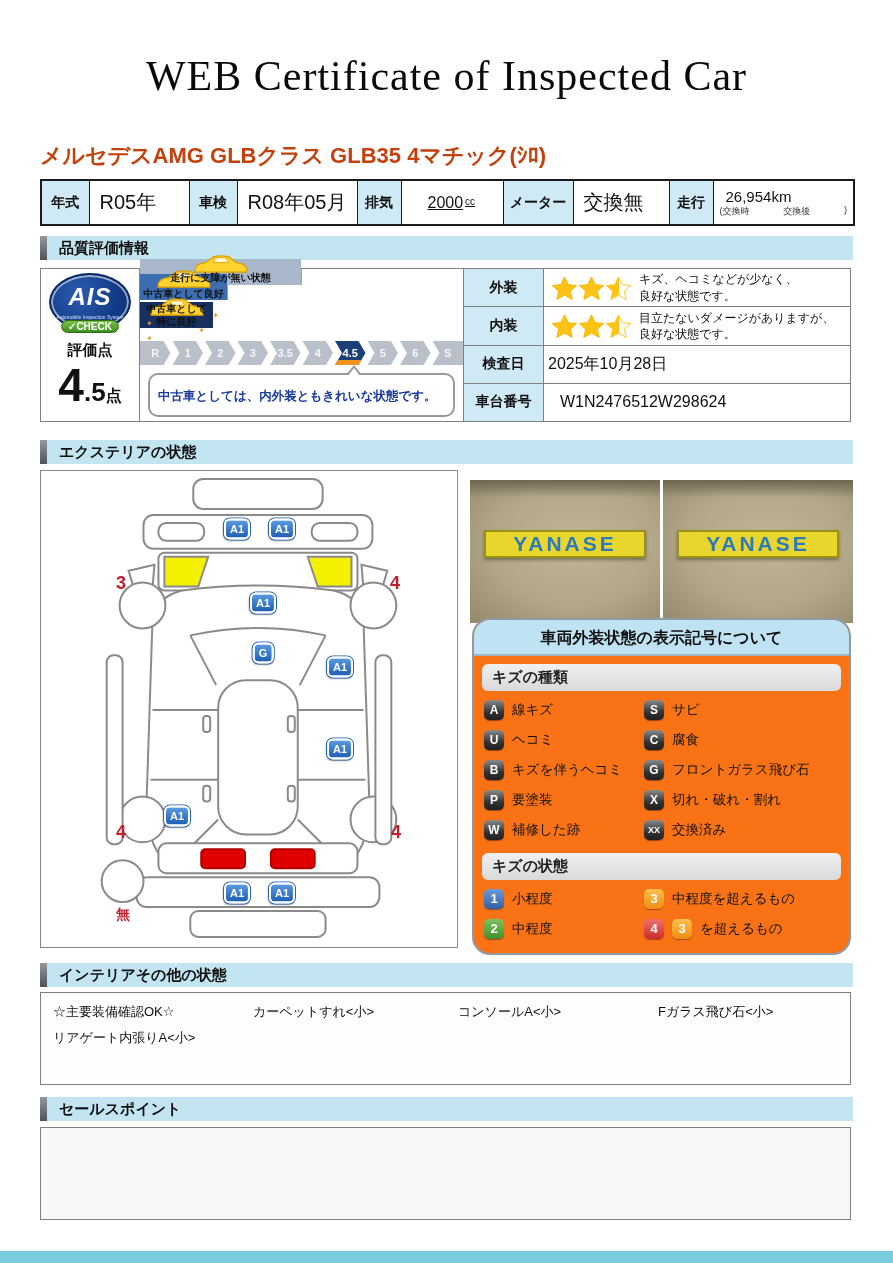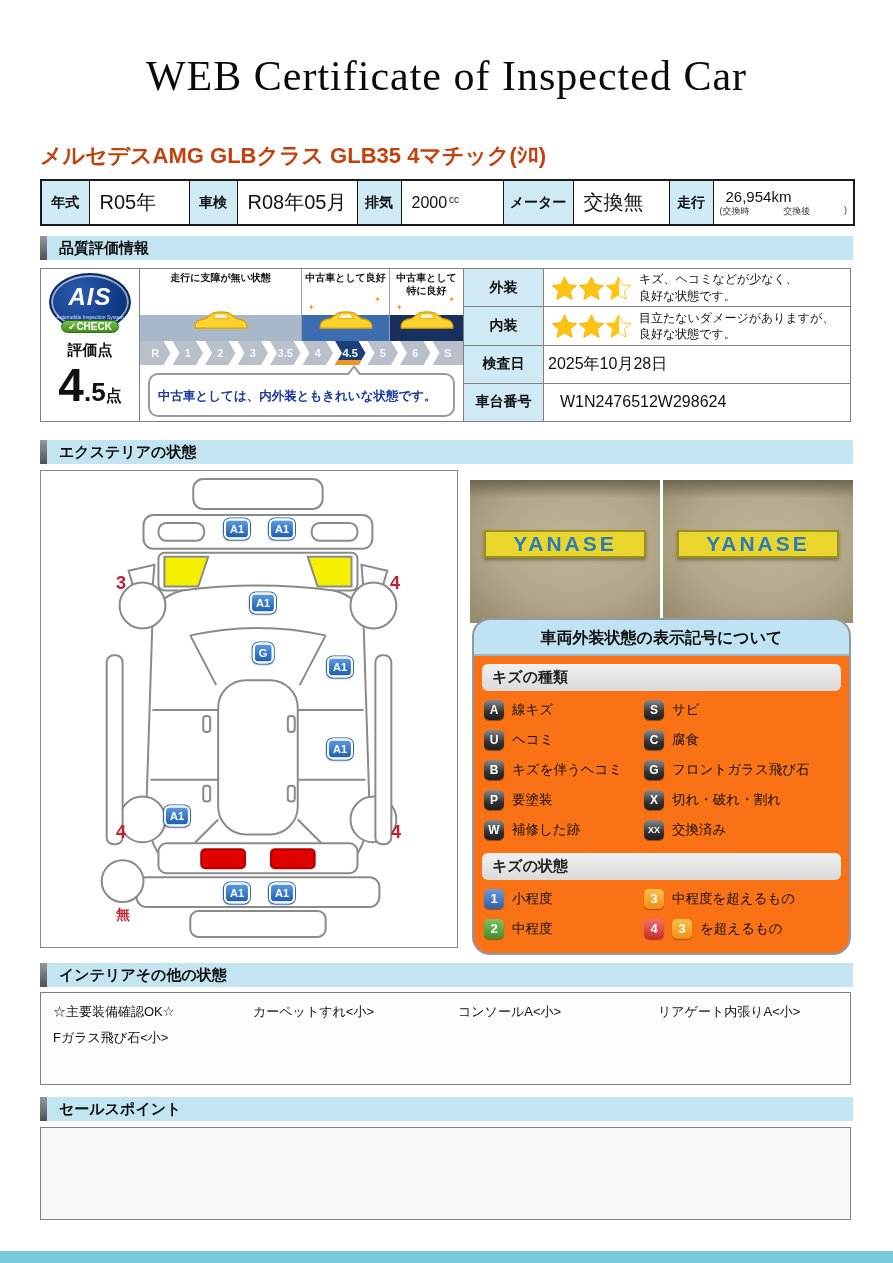--- a/index.html
+++ b/index.html
@@ -11,21 +11,21 @@
     font-family:"Liberation Serif", serif; font-size:42px; font-weight:400; letter-spacing:1px; color:#0a0a0a; }
   .vehicle-name { position:absolute; top:141px; left:40px; font-size:22px; font-weight:600; color:#c2410c; }
 
   
   .spec-table { position:absolute; top:179px; left:40px; width:813px; height:47px;
     border-collapse:collapse; table-layout:fixed; }
   .spec-table td { border:1px solid #1a1a1a; vertical-align:middle; }
   .spec-table { border:2px solid #1a1a1a; }
   .spec-label { background:#cfeaf5; font-weight:bold; font-size:14px; text-align:center; }
   .spec-value { background:#fff; font-size:20px; padding-left:10px; }
-  .disp-val { display:flex; align-items:flex-start; padding-left:10px; }
+  .disp-val { display:flex; align-items:center; padding-left:26px;text-decoration:underline; }
   .disp-val .num { font-size:16px; line-height:1; }
   .disp-val .unit { font-size:10px; line-height:1; margin:0 0 1px 2px; }
   .mileage-cell { display:flex; flex-direction:column; justify-content:center; padding:1px 4px 0 4px; }
   .mileage-main { font-size:15px; padding-left:8px; }
   .mileage-sub { display:flex; justify-content:space-between; font-size:9px; color:#333; padding:0 2px; }
 
   
   .sec-head { position:absolute; left:40px; width:813px; height:24px; background:#c3e5f1; display:flex; align-items:center; }
   .sec-bar { width:7px; height:24px; background:linear-gradient(#93989d,#4e5357); margin-right:12px; }
   .sec-label { font-size:15px; font-weight:bold; color:#101010; }
@@ -43,21 +43,21 @@
   .ais-sub { position:absolute; bottom:9px; left:0; width:100%; font-size:5px; color:#cfe0ff; }
   .ais-check { position:absolute; bottom:-4px; left:10px; background:linear-gradient(#7cc24a,#3f8f1e);
     border:1px solid #2f6f12; border-radius:8px; color:#fff; font-weight:bold; font-size:10px; padding:0 6px; }
   .score-label { font-size:15px; font-weight:bold; margin-top:10px; }
   .score-line { line-height:1; margin-top:2px; white-space:nowrap; }
   .score-int { font-size:46px; font-weight:bold; }
   .score-dec { font-size:26px; font-weight:bold; }
   .score-unit { font-size:16px; font-weight:bold; }
 
   .q-scale { width:324px; border-right:1px solid #808080; position:relative; }
-  .zones { display:flex; height:72px; }
+  .zones { display:flex; height:72px;flex-direction:column; }
   .zone { position:relative; border-right:1px solid #9aa0a8; }
   .zone:last-child { border-right:none; }
   .zone-1 { width:162px; } .zone-2 { width:88px; } .zone-3 { width:73px; }
   .zone-label { position:relative; z-index:2; text-align:center; font-size:10px; font-weight:bold; padding-top:3px; white-space:pre-line; line-height:1.25; }
   .zone-band { position:absolute; bottom:0; left:0; width:100%; height:26px; }
   .zone-1 .zone-band { background:#a9b7cb; } .zone-2 .zone-band { background:#3c6db0; } .zone-3 .zone-band { background:#17305f; }
   .car-ico { position:absolute; bottom:9px; left:50%; transform:translateX(-50%); width:58px; height:23px; z-index:1; }
   .sparkle { position:absolute; z-index:2; color:#f0941e; font-size:8px; }
   .sp1 { right:8px; top:26px; } .sp2 { left:6px; top:34px; }
 
@@ -439,22 +439,22 @@
 
   <div class="sec-head" id="head-interior">
     <div class="sec-bar"></div>
     <div class="sec-label">インテリアその他の状態</div>
   </div>
 
   <div class="interior-box">
     <div>☆主要装備確認OK☆</div>
     <div>カーペットすれ&lt;小&gt;</div>
     <div>コンソールA&lt;小&gt;</div>
+    <div>Fガラス飛び石&lt;小&gt;</div>
     <div>リアゲート内張りA&lt;小&gt;</div>
-    <div>Fガラス飛び石&lt;小&gt;</div>
     <div></div>
   </div>
 
   <div class="sec-head" id="head-sales">
     <div class="sec-bar"></div>
     <div class="sec-label">セールスポイント</div>
   </div>
 
   <div class="sales-box"></div>
 

